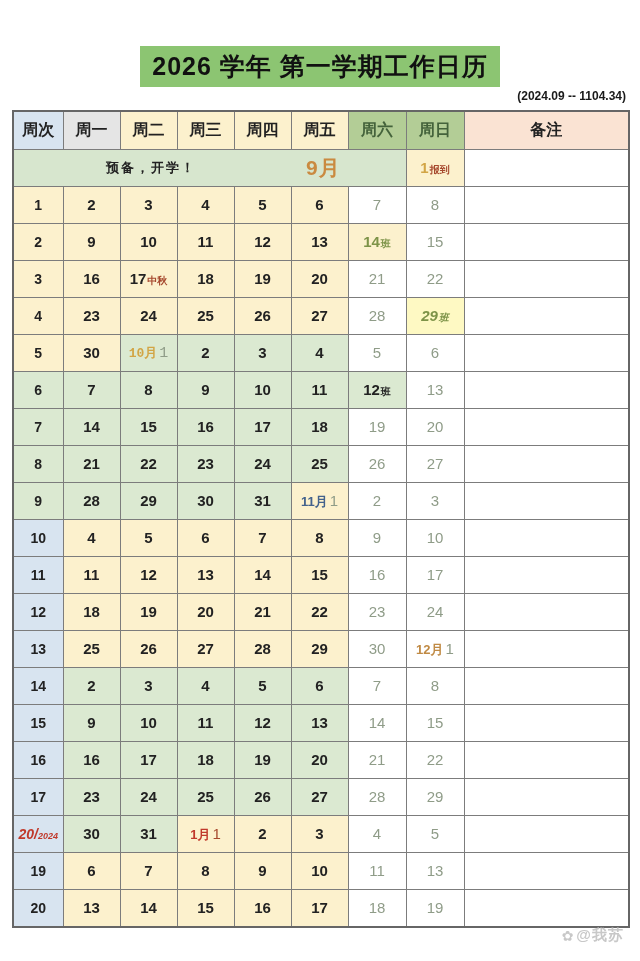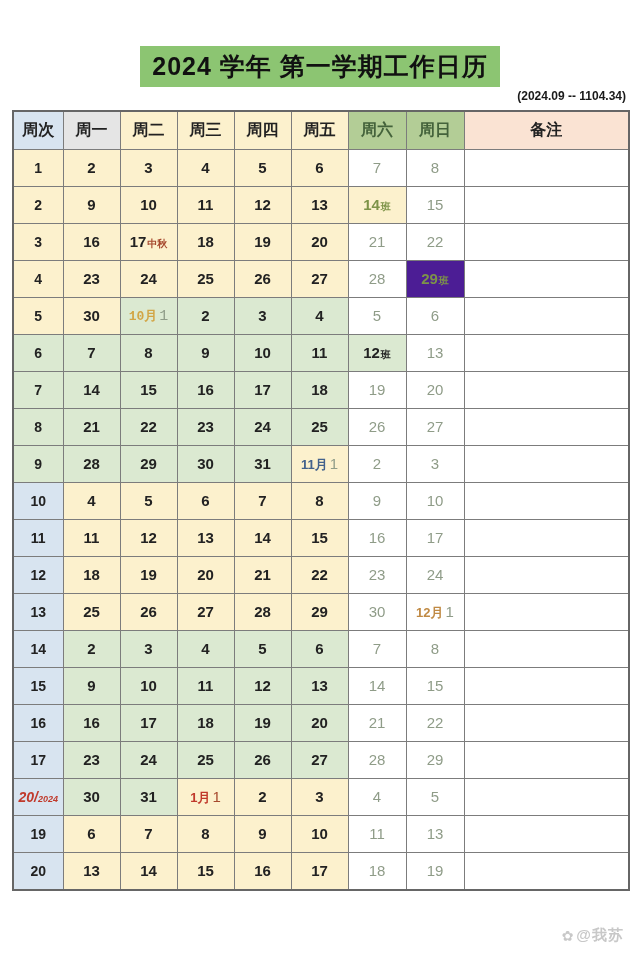--- a/index.html
+++ b/index.html
@@ -46,21 +46,21 @@
   .watermark{
     position:absolute;top:926px;right:16px;display:flex;align-items:center;gap:2px;
     font-size:15px;font-weight:bold;letter-spacing:1px;
   }
   .wm-icon{font-size:14px;}
 </style>
 </head>
 <body>
 
 <div class="title-row">
-  <span class="page-title" style="background: rgb(140, 197, 114);">2024 学年 第一学期工作日历</span>
+  <span class="page-title" style="background: rgb(140, 197, 114);">2026 学年 第一学期工作日历</span>
 </div>
 <div class="subtitle">(2024.09 -- 1104.34)</div>
 
 <table class="cal">
   <colgroup>
     <col style="width:50px">
       <col style="width:57px">
       <col style="width:57px">
       <col style="width:57px">
     <col style="width:57px">
@@ -75,20 +75,28 @@
         <th style="background: #e5e5e5;"><span style="color: rgb(34, 34, 34);">周一</span></th>
         <th style="background: rgb(252, 241, 205);"><span style="color: rgb(34, 34, 34);">周二</span></th>
         <th style="background: rgb(252, 241, 205);"><span style="color: rgb(34, 34, 34);">周三</span></th>
         <th style="background: rgb(252, 241, 205);"><span style="color: rgb(34, 34, 34);">周四</span></th>
         <th style="background: rgb(252, 241, 205);"><span style="color: rgb(34, 34, 34);">周五</span></th>
         <th style="background: rgb(179, 205, 150);"><span style="color: rgb(68, 98, 59);">周六</span></th>
         <th style="background: rgb(179, 205, 150);"><span style="color: rgb(68, 98, 59);">周日</span></th>
         <th style="background: rgb(250, 227, 211);"><span style="color: rgb(34, 34, 34);">备注</span></th>
       </tr>
       <tr>
+        <td class="sep-merged" colspan="7" style="background: rgb(215, 230, 206);">
+          <span class="greeting">预备，开学！</span>
+          <span class="month-big" style="color: rgb(202, 138, 64);">9月</span>
+        </td>
+        <td style="background: rgb(252, 241, 205);"><span class="dnum b" style="color: rgb(210, 165, 69);">1</span><span class="dsuf" style="color: rgb(166, 73, 46);">报到</span></td>
+        <td style="background: rgb(255, 255, 255);"></td>
+      </tr>
+      <tr>
         <td style="background: rgb(252, 241, 205);"><span class="wknum b" style="color: rgb(34, 34, 34);">1</span></td>
         <td style="background: rgb(252, 241, 205);"><span class="dnum b" style="color: rgb(34, 34, 34);">2</span></td>
         <td style="background: rgb(252, 241, 205);"><span class="dnum b" style="color: rgb(34, 34, 34);">3</span></td>
         <td style="background: rgb(252, 241, 205);"><span class="dnum b" style="color: rgb(34, 34, 34);">4</span></td>
         <td style="background: rgb(252, 241, 205);"><span class="dnum b" style="color: rgb(34, 34, 34);">5</span></td>
         <td style="background: rgb(252, 241, 205);"><span class="dnum b" style="color: rgb(34, 34, 34);">6</span></td>
         <td style="background: rgb(255, 255, 255);"><span class="dnum" style="color: rgb(143, 156, 136);">7</span></td>
         <td style="background: rgb(255, 255, 255);"><span class="dnum" style="color: rgb(143, 156, 136);">8</span></td>
         <td style="background: rgb(255, 255, 255);"></td>
       </tr>
@@ -115,21 +123,21 @@
         <td style="background: rgb(255, 255, 255);"></td>
       </tr>
       <tr>
         <td style="background: rgb(252, 241, 205);"><span class="wknum b" style="color: rgb(34, 34, 34);">4</span></td>
         <td style="background: rgb(252, 241, 205);"><span class="dnum b" style="color: rgb(34, 34, 34);">23</span></td>
         <td style="background: rgb(252, 241, 205);"><span class="dnum b" style="color: rgb(34, 34, 34);">24</span></td>
         <td style="background: rgb(252, 241, 205);"><span class="dnum b" style="color: rgb(34, 34, 34);">25</span></td>
         <td style="background: rgb(252, 241, 205);"><span class="dnum b" style="color: rgb(34, 34, 34);">26</span></td>
         <td style="background: rgb(252, 241, 205);"><span class="dnum b" style="color: rgb(34, 34, 34);">27</span></td>
         <td style="background: rgb(255, 255, 255);"><span class="dnum" style="color: rgb(143, 156, 136);">28</span></td>
-        <td style="background: #4c1d95;"><span class="dnum b" style="color: rgb(125, 147, 72);">29</span><span class="dsuf" style="color: rgb(125, 147, 72);">班</span></td>
+        <td style="background: #fef9c3; font-style: italic;"><span class="dnum b" style="color: rgb(125, 147, 72);">29</span><span class="dsuf" style="color: rgb(125, 147, 72);">班</span></td>
         <td style="background: rgb(255, 255, 255);"></td>
       </tr>
       <tr>
         <td style="background: rgb(252, 241, 205);"><span class="wknum b" style="color: rgb(34, 34, 34);">5</span></td>
         <td style="background: rgb(252, 241, 205);"><span class="dnum b" style="color: rgb(34, 34, 34);">30</span></td>
         <td style="background: rgb(219, 233, 209); font-family: Liberation Mono, monospace;"><span class="mpre" style="color: rgb(210, 165, 69);">10月</span><span class="dnum" style="color: rgb(143, 156, 136);">1</span></td>
         <td style="background: rgb(219, 233, 209);"><span class="dnum b" style="color: rgb(34, 34, 34);">2</span></td>
         <td style="background: rgb(219, 233, 209);"><span class="dnum b" style="color: rgb(34, 34, 34);">3</span></td>
         <td style="background: rgb(219, 233, 209);"><span class="dnum b" style="color: rgb(34, 34, 34);">4</span></td>
         <td style="background: rgb(255, 255, 255);"><span class="dnum" style="color: rgb(143, 156, 136);">5</span></td>

